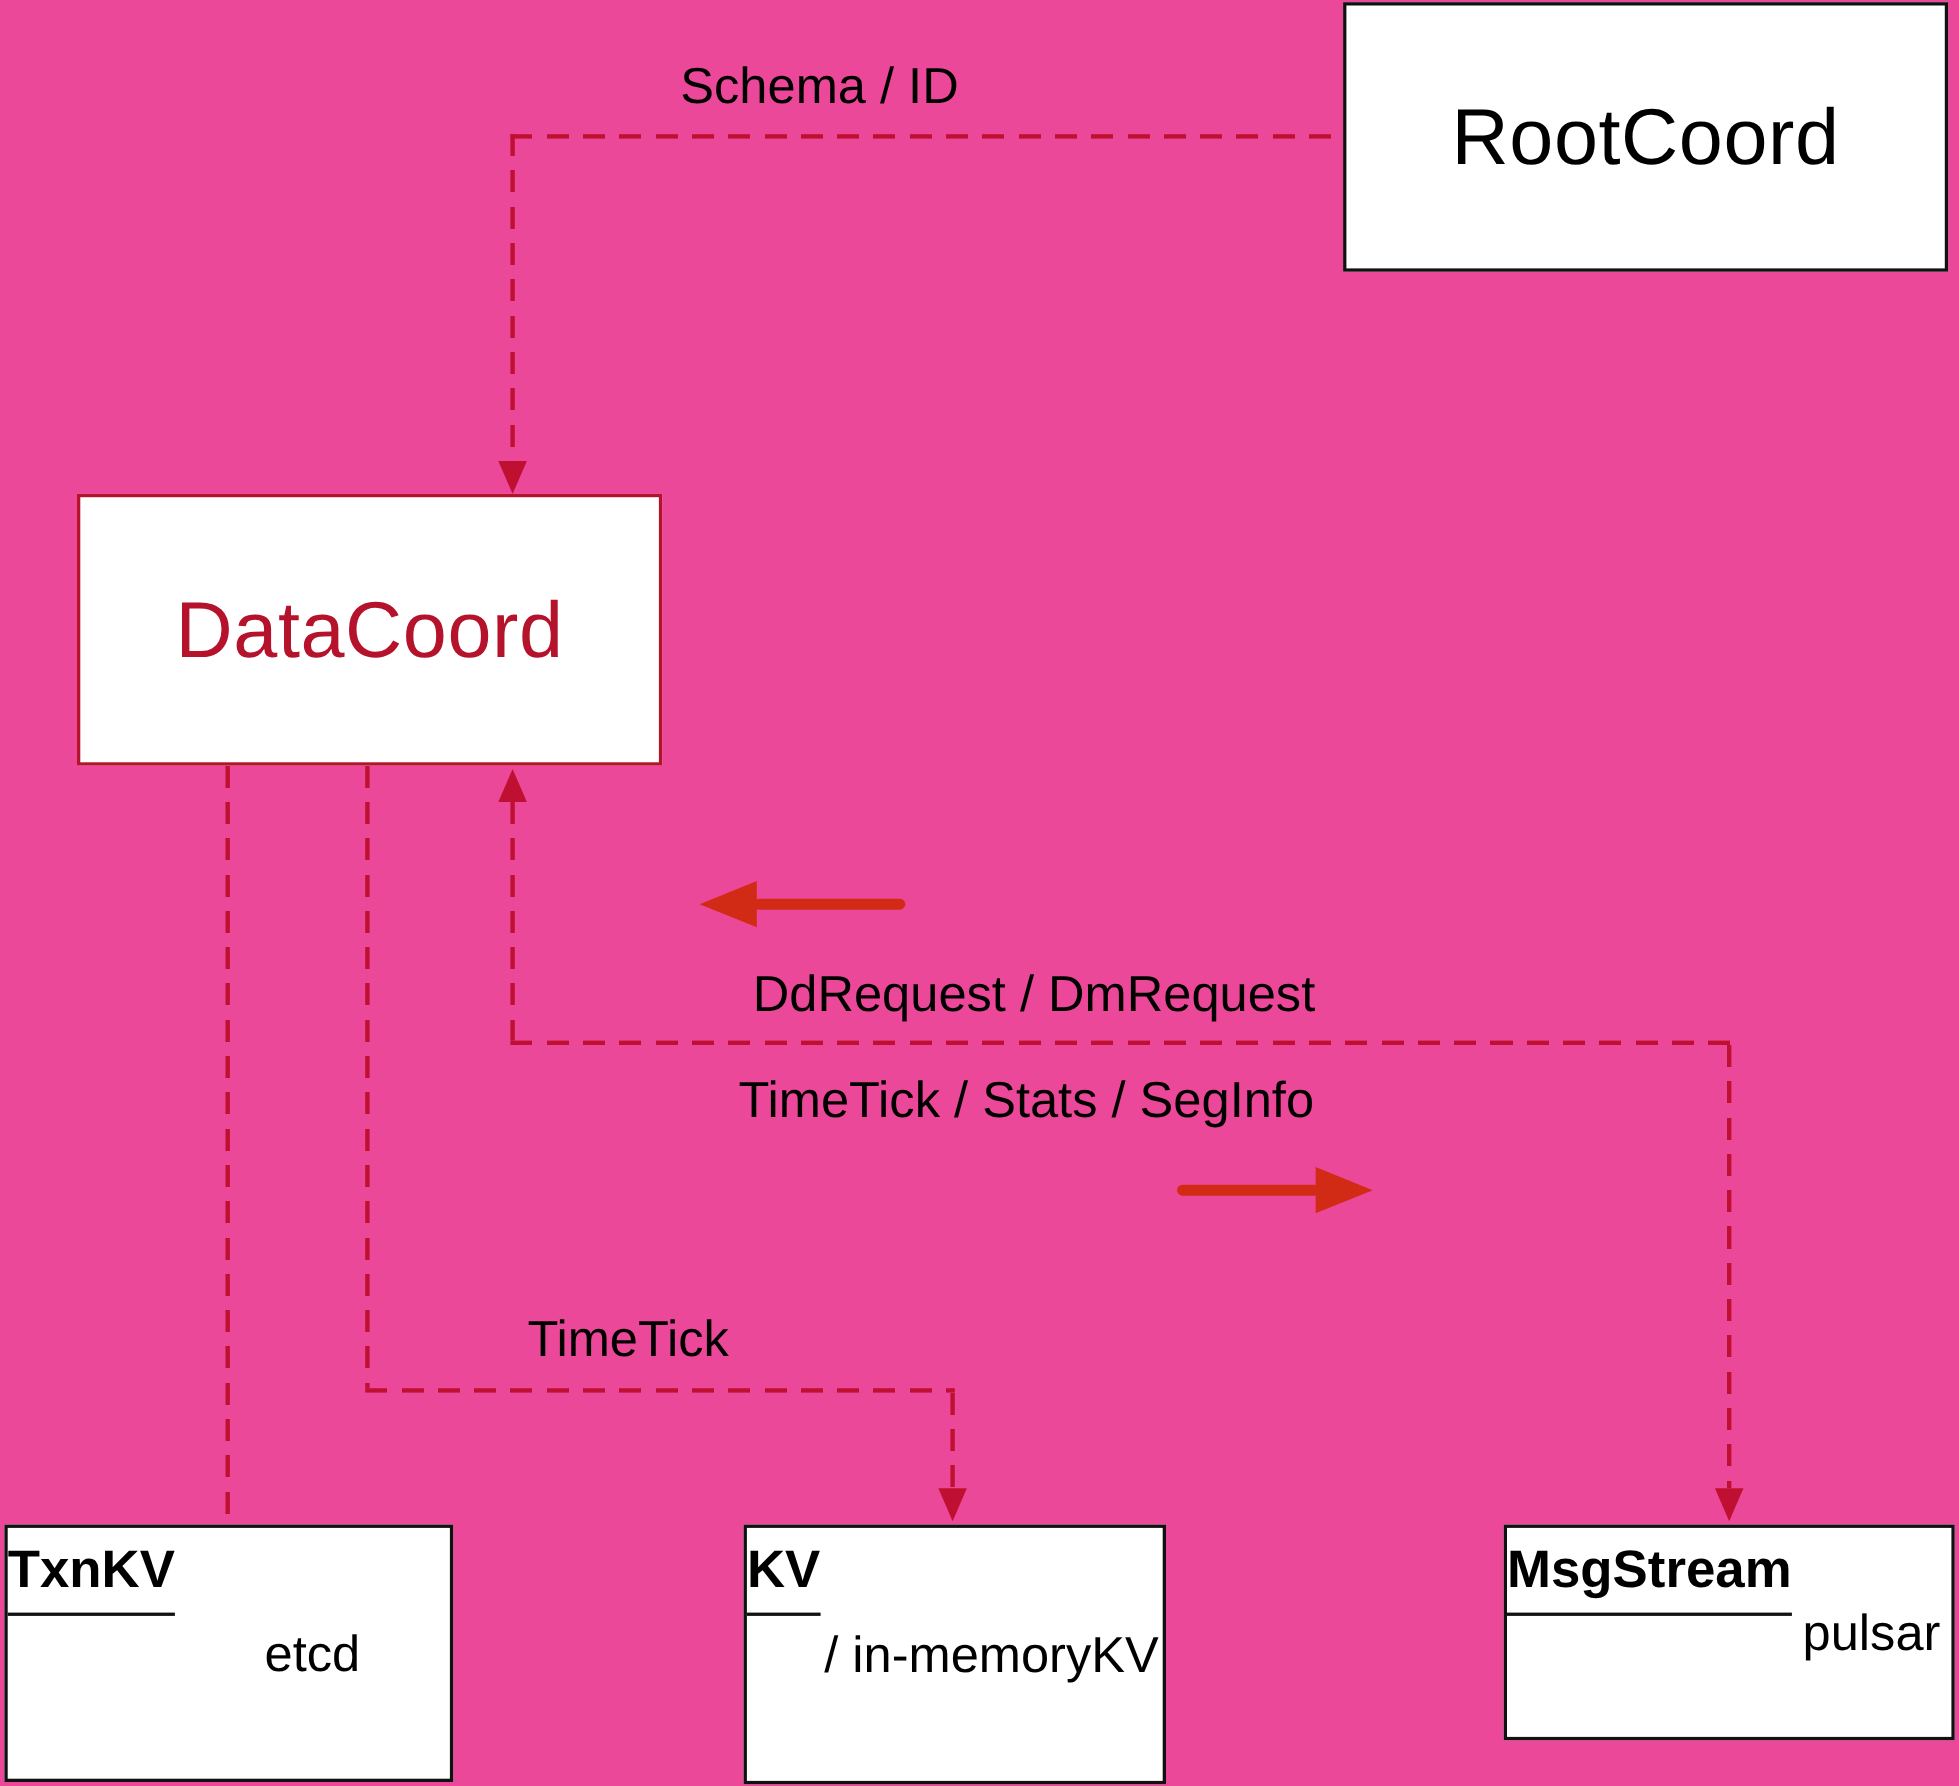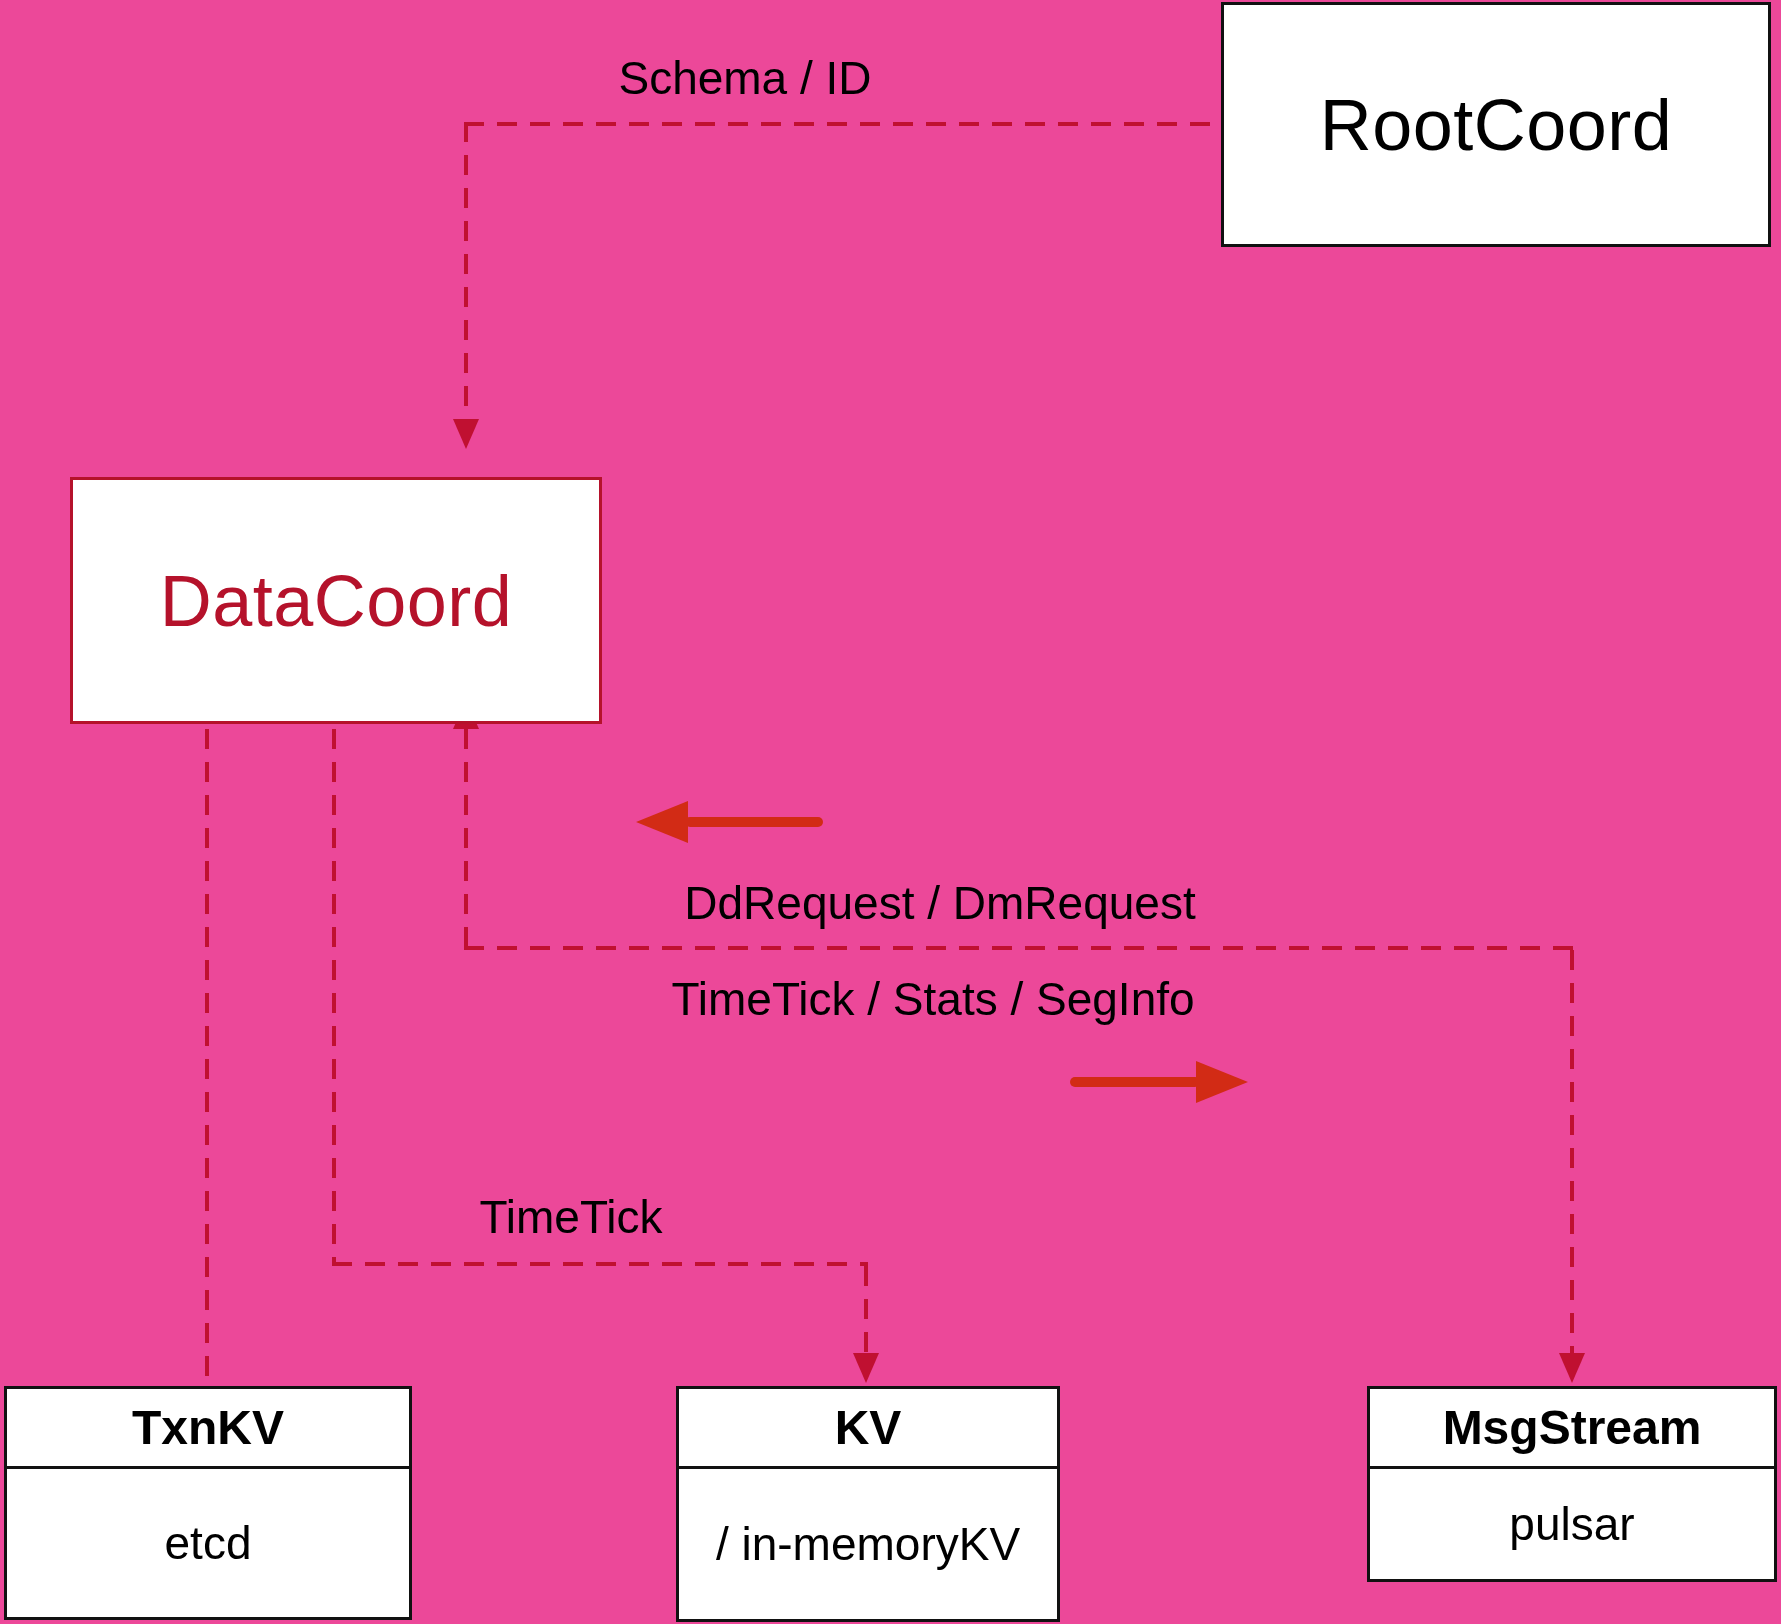--- a/index.html
+++ b/index.html
@@ -24,30 +24,30 @@
   .node {
     position: absolute;
     border: 3px solid var(--box-border);
     background: #ffffff;
     display: flex;
     align-items: center;
     justify-content: center;
   }
   .node-rootcoord  { left: 1221px; top: 2px;    width: 550px; height: 245px; }
   .node-datacoord  { left: 70px;   top: 449px;  width: 532px; height: 247px;
-                     border-color: var(--datacoord-accent); margin-top: 28px; }
+                     border-color: var(--datacoord-accent); }
   .node-title { font-size: 72px; color: #000000; letter-spacing: 0.5px; }
   .node-datacoord .node-title { color: var(--datacoord-accent); }
 
   .record {
     position: absolute;
     border: 3px solid var(--box-border);
     background: #ffffff;
     display: flex;
-    flex-direction: column;
+    flex-direction: row;
   }
   .record-txnkv     { left: 4px;    top: 1386px; width: 408px; height: 234px; }
   .record-kv        { left: 676px;  top: 1386px; width: 384px; height: 236px; justify-content: center; }
   .record-msgstream { left: 1367px; top: 1386px; width: 410px; height: 196px; }
   .record-header {
     height: 80px;
     border-bottom: 3px solid var(--box-border);
     display: flex; align-items: center; justify-content: center;
     font-size: 48px; font-weight: bold; color: #000000;
   }

